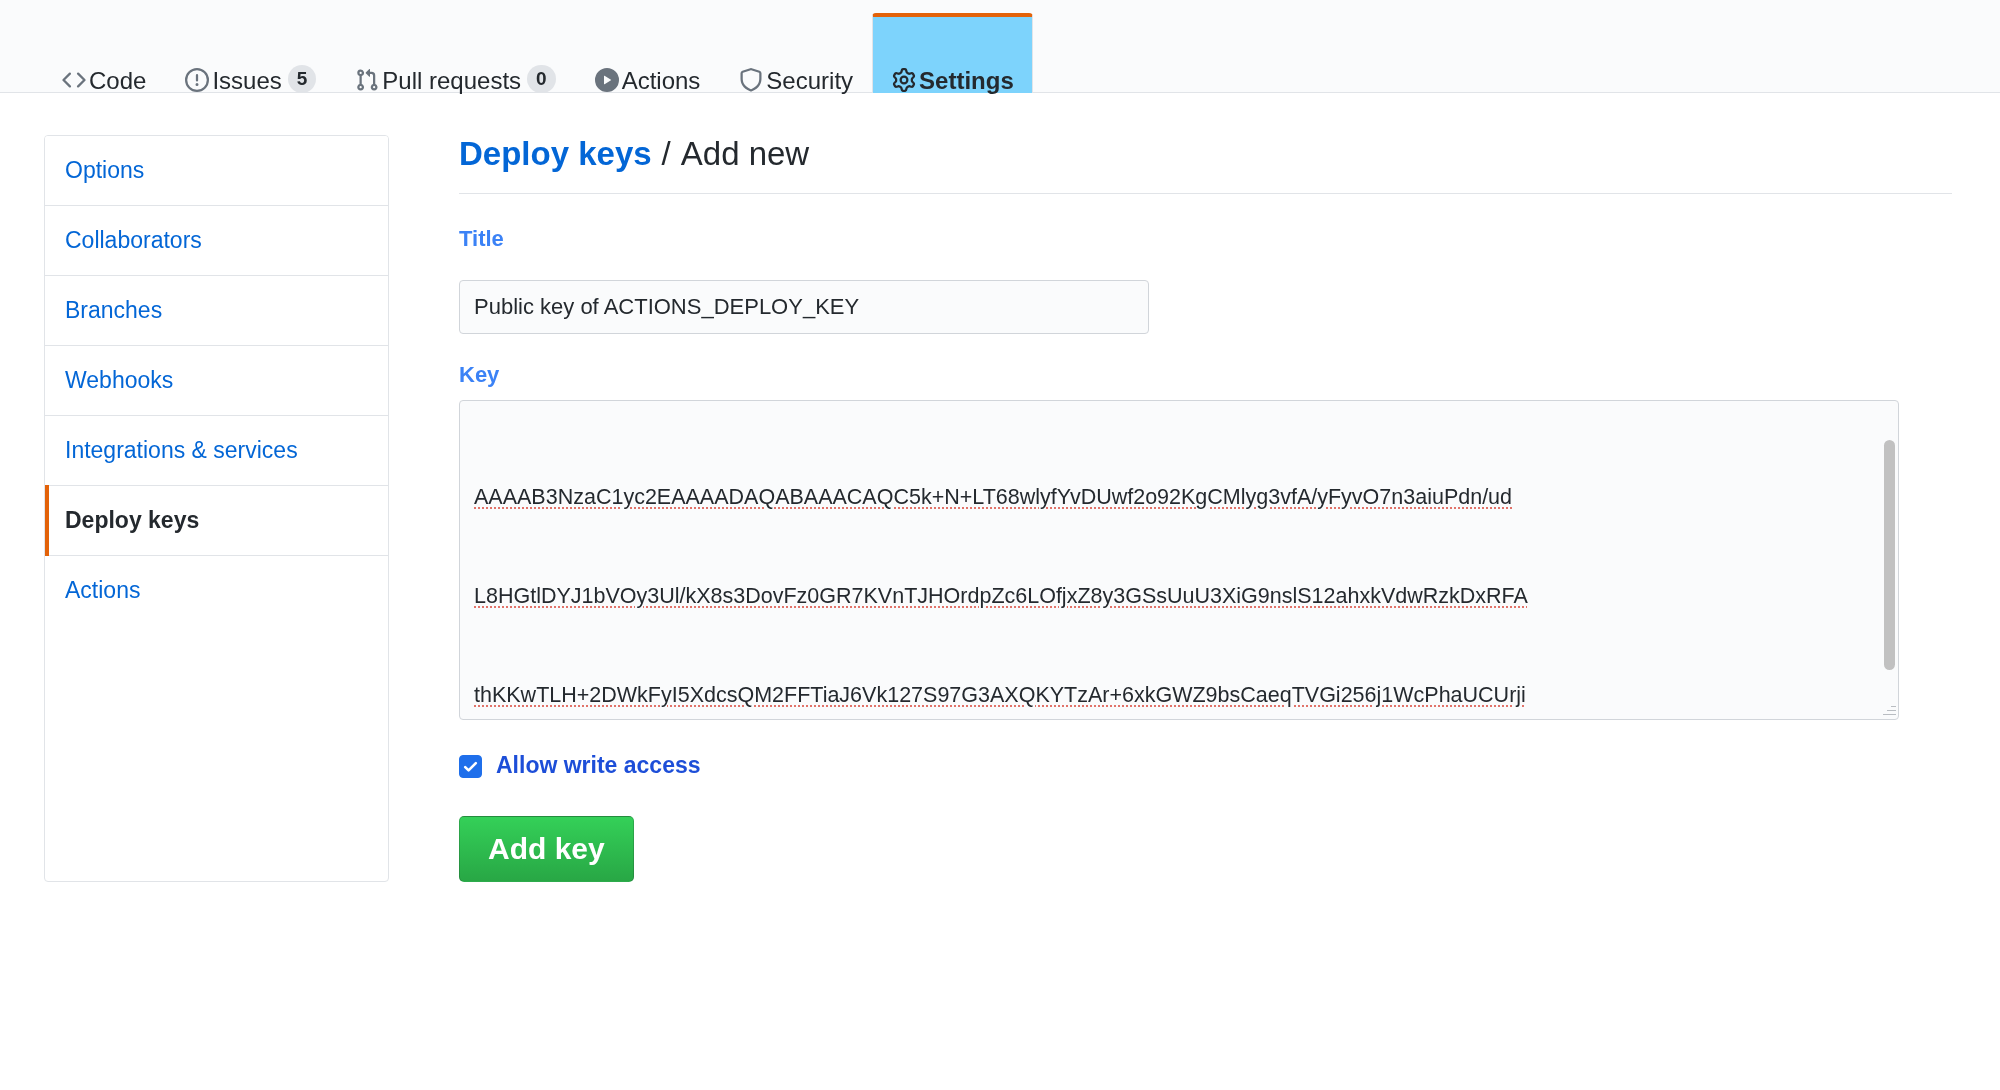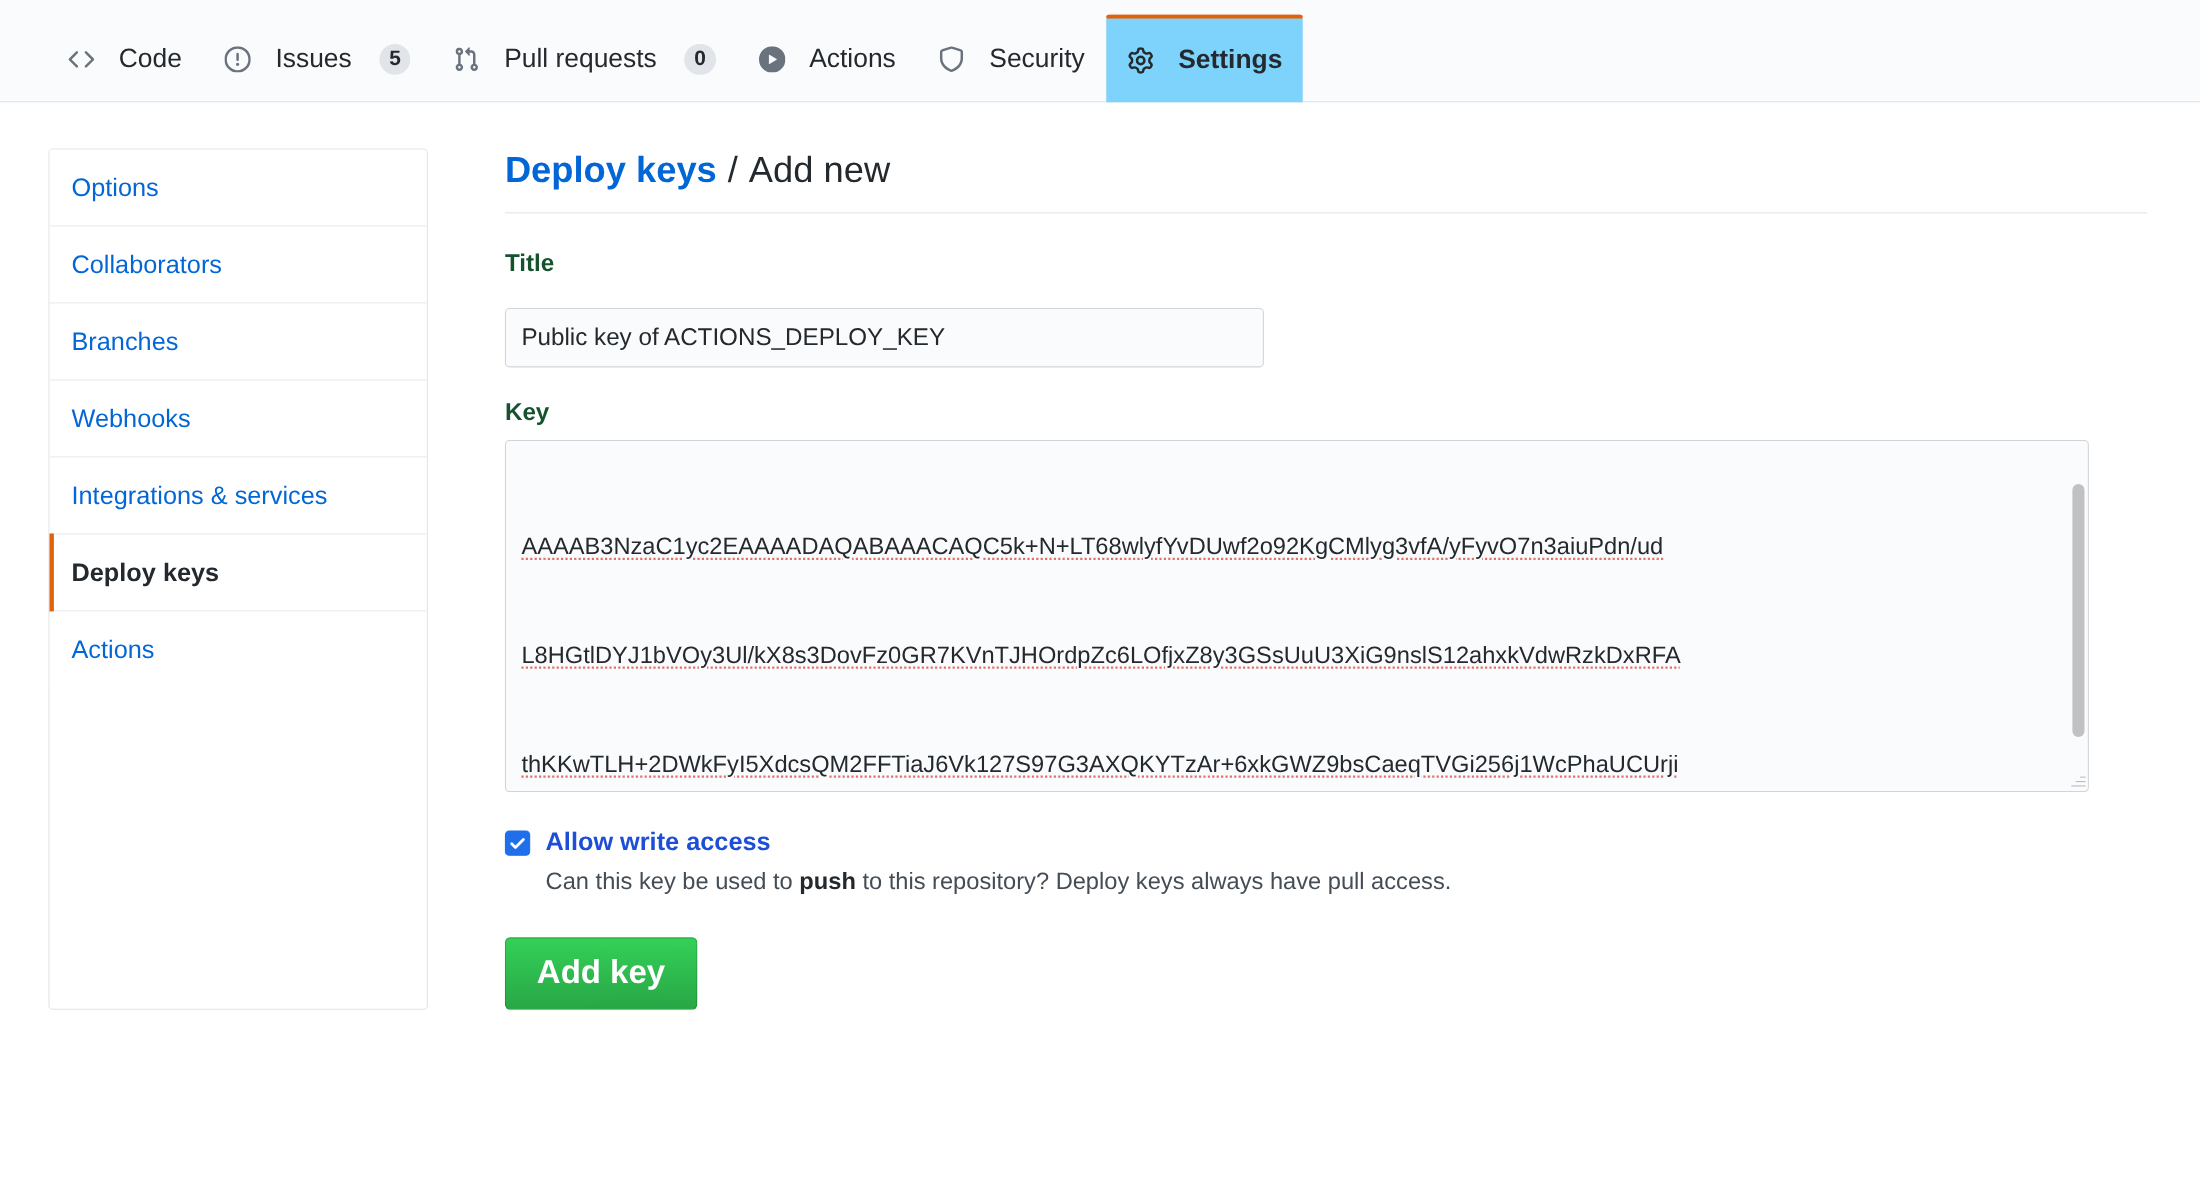--- a/index.html
+++ b/index.html
@@ -16,22 +16,22 @@
     position: relative;
     height: 93px;
     background: #fafbfc;
     border-bottom: 1px solid #e1e4e8;
     display: flex;
     align-items: flex-end;
     padding-left: 42px;
   }
   .nav-tab {
     display: flex;
-    align-items: center;
-    gap: 21px;
+    align-items: flex-end;
+    gap: 2px;
     height: 80px;
     padding: 0 18px;
     font-size: 24px;
     color: #24292e;
     text-decoration: none;
     position: relative;
     top: 1px;
     border: 1px solid transparent;
     border-bottom: none;
     cursor: pointer;
@@ -132,21 +132,21 @@
     font-weight: 600;
     cursor: pointer;
   }
   .subhead .crumb-sep { color: #24292e; }
   .subhead .crumb-current { color: #24292e; }
 
   .field-label {
     display: block;
     font-size: 22px;
     font-weight: 600;
-    color: #14532d;
+    color: #3b82f6;
     margin-bottom: 12px;
   }
   .form-group { margin-bottom: 28px; }
 
   .text-input {
     display: block;
     width: 690px;
     padding: 13px 14px;
     font-size: 22px;
     font-family: "Liberation Sans", sans-serif;
@@ -380,20 +380,17 @@
     </div>
 
     <div class="check-row">
       <span class="checkbox">
         <svg width="17" height="17" viewBox="0 0 16 16" fill="none" stroke="#ffffff" stroke-width="2.4" stroke-linecap="round" stroke-linejoin="round">
             <path d="M3 8.5l3.2 3.2L13 4.8"></path>
           </svg>
       </span>
       <label class="check-label">Allow write access</label>
     </div>
-    <p class="check-note">
-      <span>Can this key be used to </span><b>push</b><span> to this repository? Deploy keys always have pull access.</span>
-    </p>
 
     <button class="btn-primary">Add key</button>
 
   </main>
 </div>
 
 </body></html>

